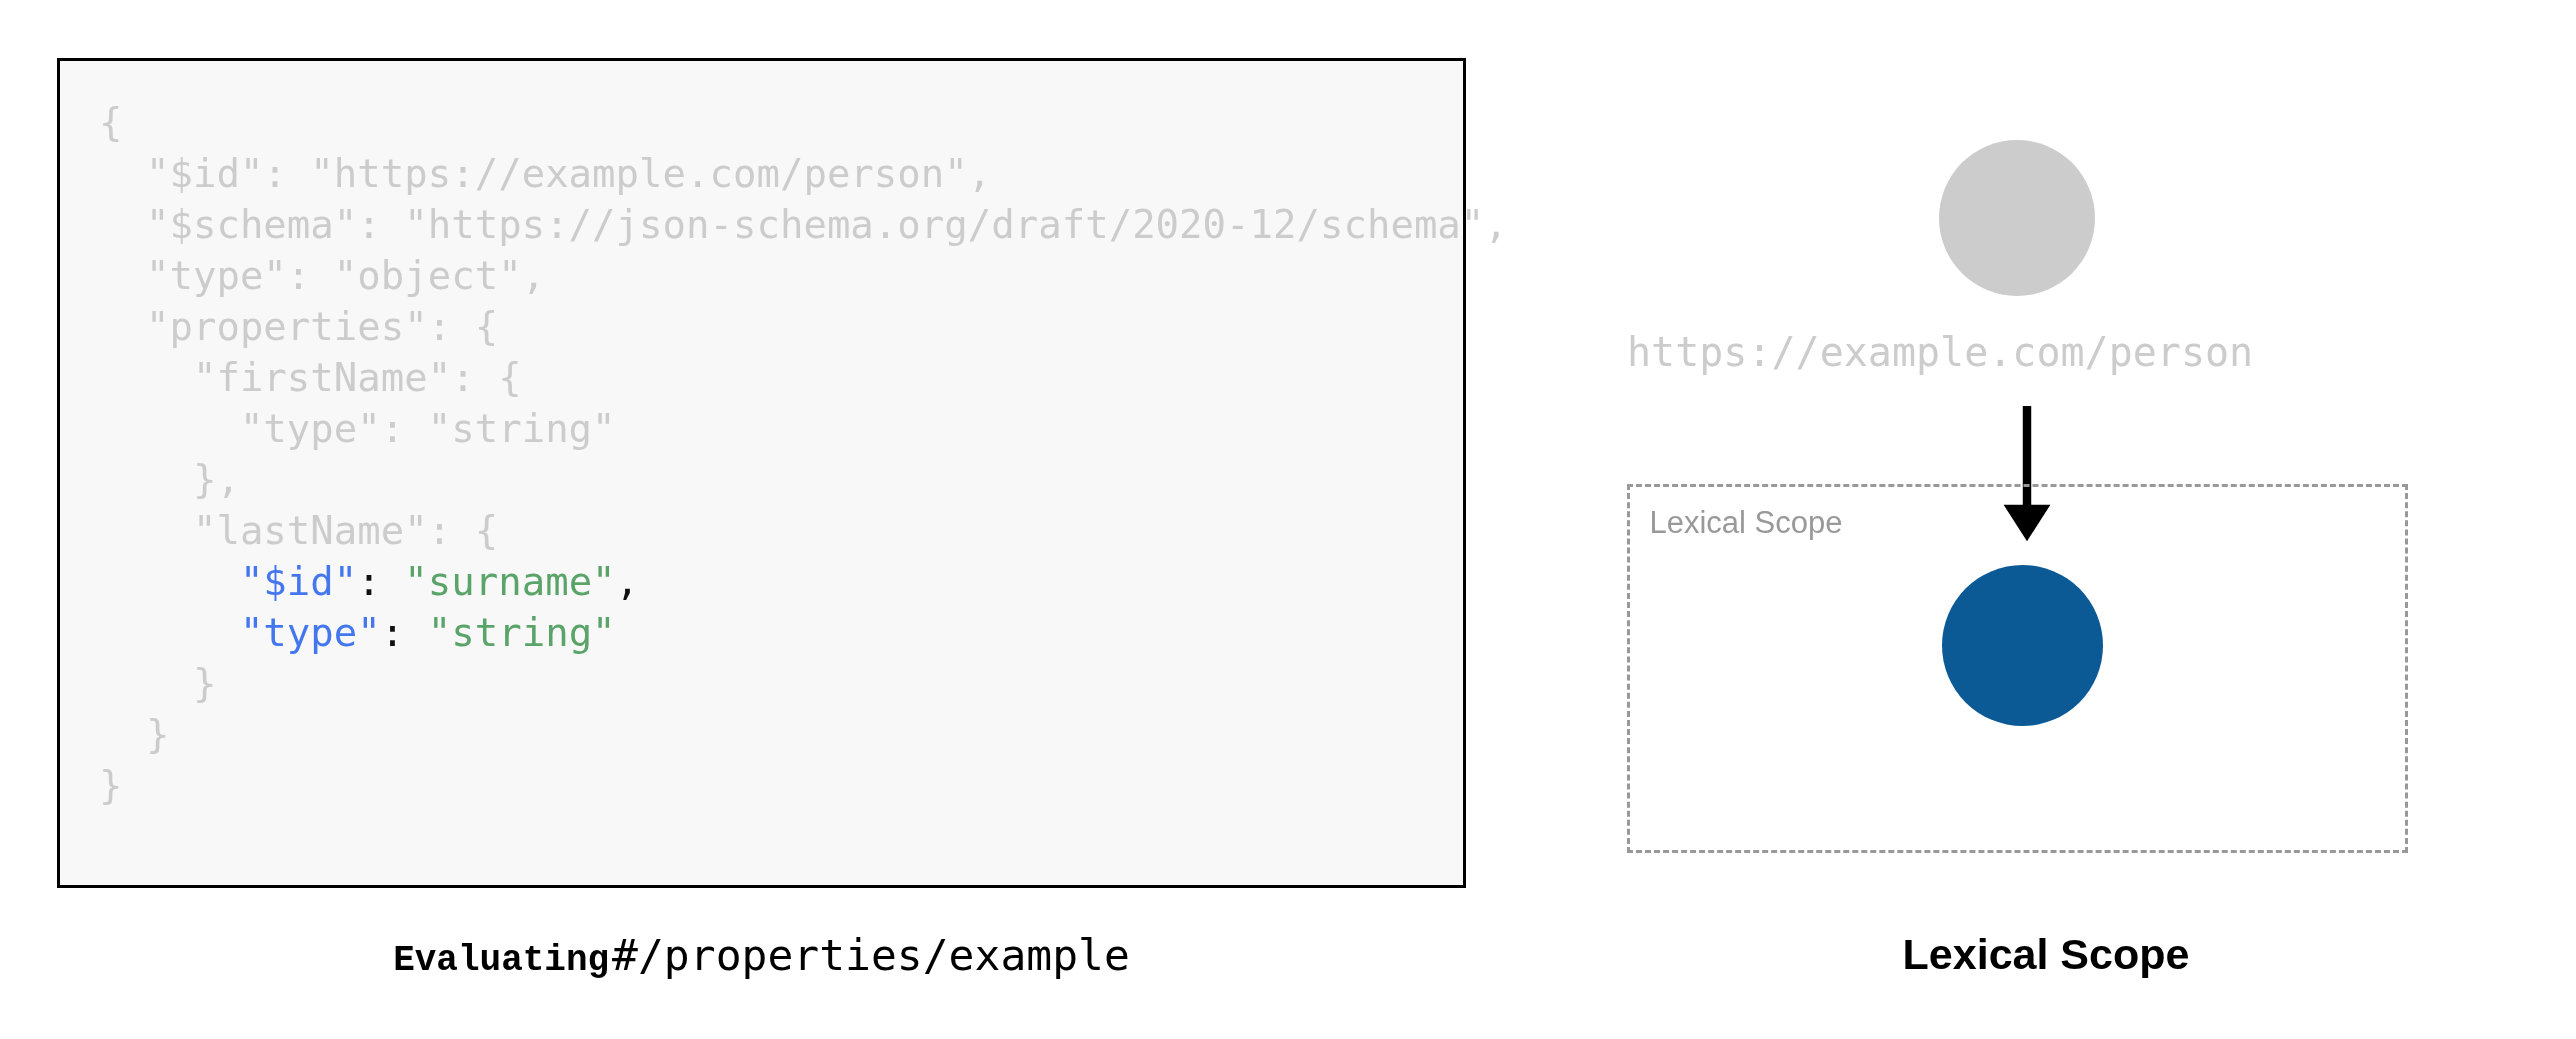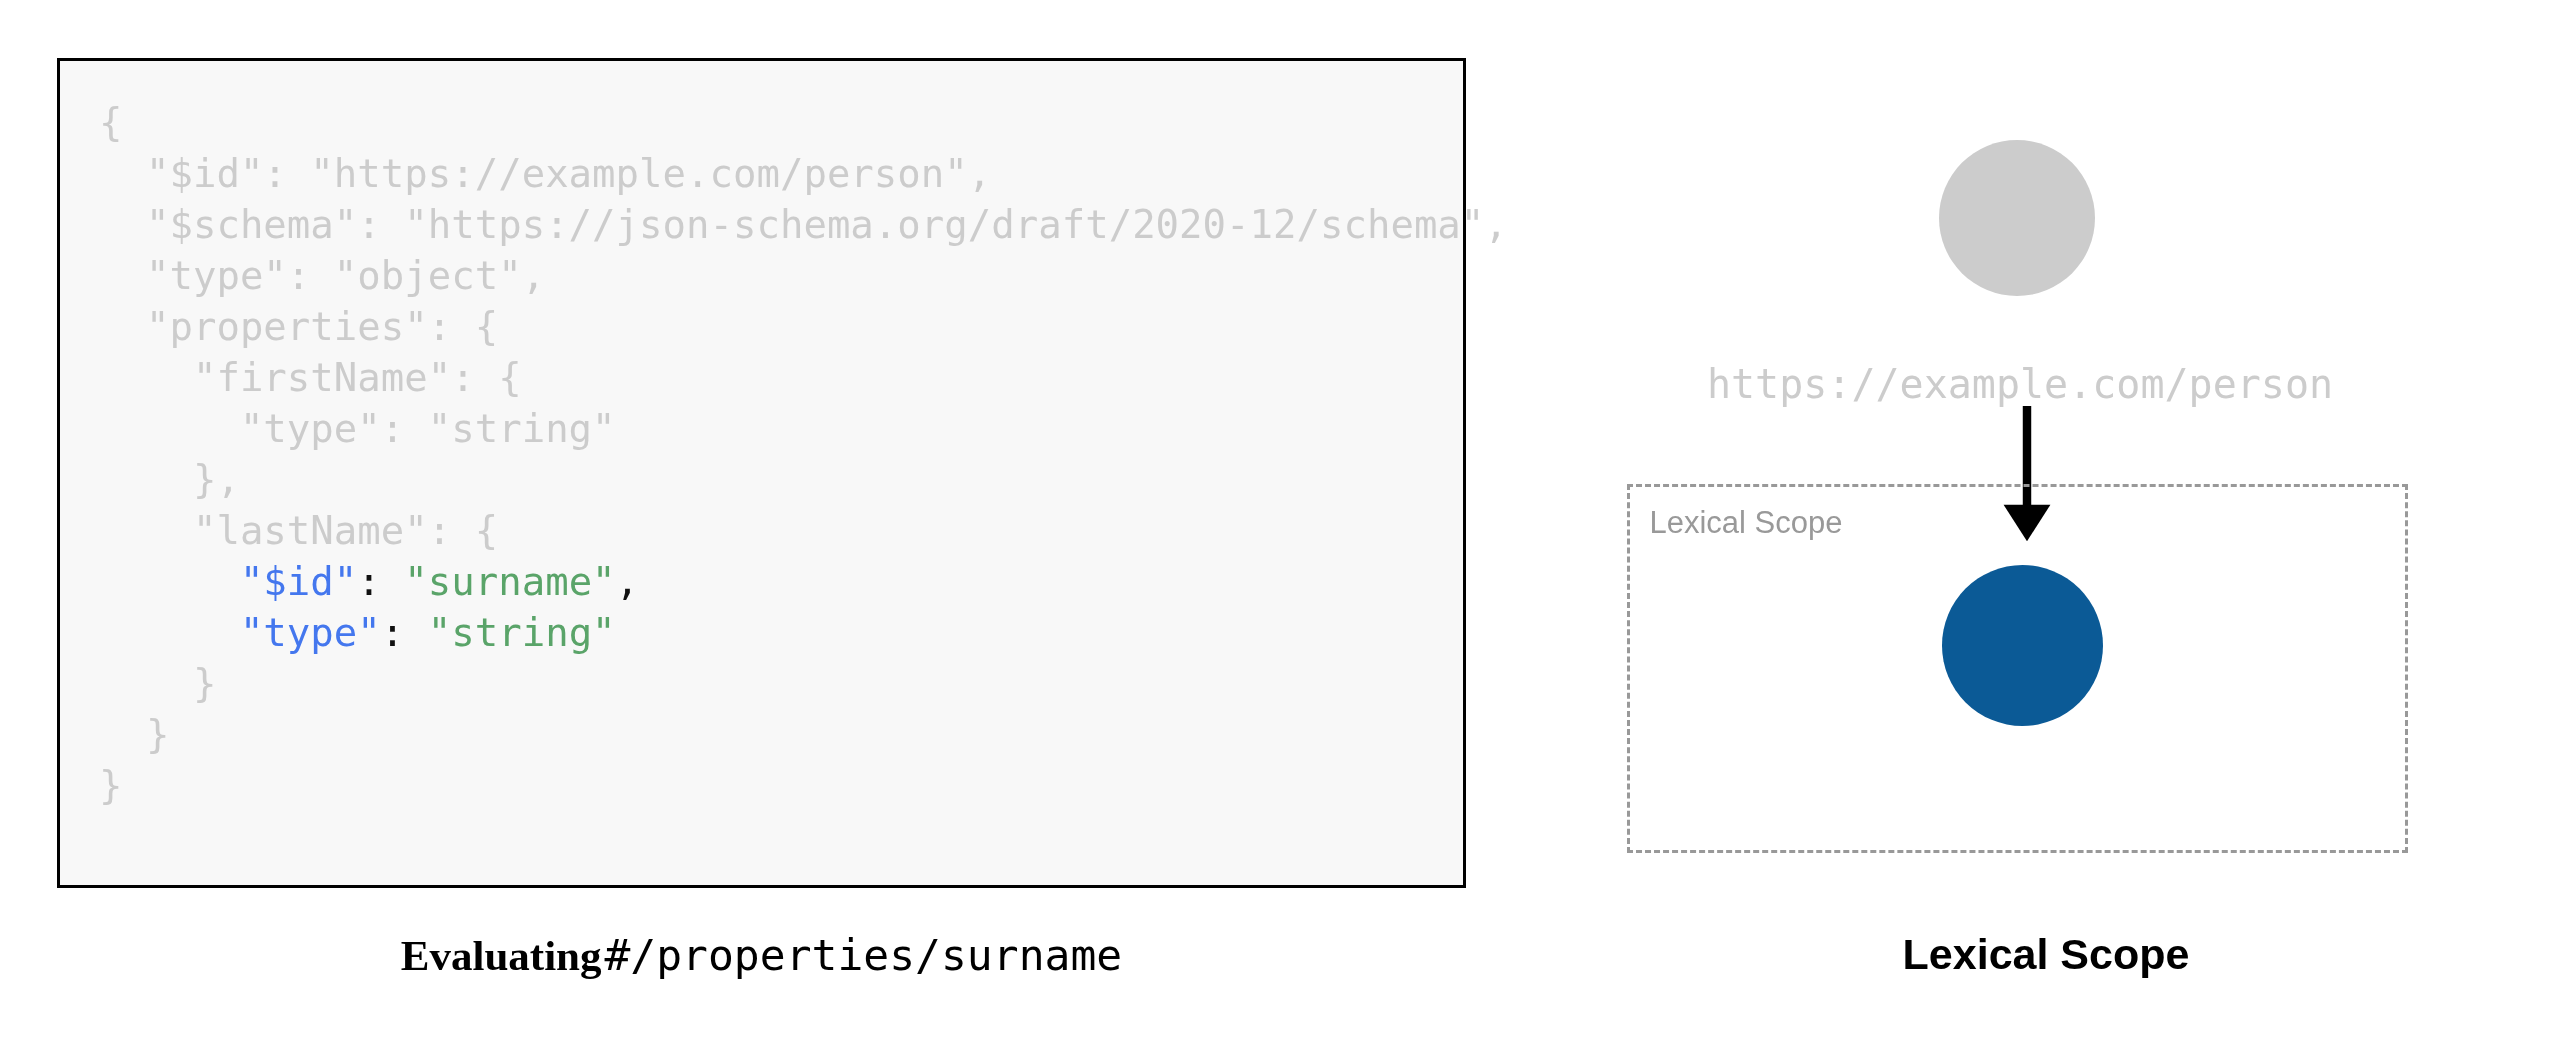--- a/index.html
+++ b/index.html
@@ -47,23 +47,23 @@
   
   #left-caption {
     position: absolute;
     left: 57px;
     top: 930px;
     width: 1409px;
     text-align: center;
     white-space: nowrap;
   }
   #left-caption .cap-bold {
-    font-family: Liberation Serif, serif;
+    font-family: Liberation Mono, monospace;
     font-weight: bold;
-    font-size: 43px;
+    font-size: 36px;
     color: #000000;
   }
   #left-caption .cap-mono {
     font-family: "DejaVu Sans Mono", "Liberation Mono", monospace;
     font-size: 43px;
     color: #000000;
   }
 
   
   #diagram {
@@ -82,27 +82,26 @@
     width: 156px;
     height: 156px;
     border-radius: 50%;
     background: #cccccc;
   }
   #node-person-label {
     position: absolute;
     left: 68px;   
     top: 328px;
     width: 786px;
-    text-align: center;
+    text-align: left;
     font-family: "DejaVu Sans Mono", "Liberation Mono", monospace;
     font-size: 40px;
     line-height: 48px;
     color: #cccccc;
     white-space: nowrap;
-    margin-top: 32px;
   }
 
   
   #edge-arrow {
     position: absolute;
     left: 416px;
     top: 406px;
     width: 104px;
     height: 143px;
     overflow: visible;
@@ -168,21 +167,21 @@
 </style>
 </head>
 <body>
 
 <div id="code-panel">
   <pre id="code-listing"><span class="line"><span class="dim"></span><span class="dim">{</span></span><span class="line"><span class="dim">  </span><span class="dim">"$id": "https://example.com/person",</span></span><span class="line"><span class="dim">  </span><span class="dim">"$schema": "https://json-schema.org/draft/2020-12/schema",</span></span><span class="line"><span class="dim">  </span><span class="dim">"type": "object",</span></span><span class="line"><span class="dim">  </span><span class="dim">"properties": {</span></span><span class="line"><span class="dim">    </span><span class="dim">"firstName": {</span></span><span class="line"><span class="dim">      </span><span class="dim">"type": "string"</span></span><span class="line"><span class="dim">    </span><span class="dim">},</span></span><span class="line"><span class="dim">    </span><span class="dim">"lastName": {</span></span><span class="line"><span class="dim">      </span><span class="key">"$id"</span><span class="pun">: </span><span class="str">"surname"</span><span class="pun">,</span></span><span class="line"><span class="dim">      </span><span class="key">"type"</span><span class="pun">: </span><span class="str">"string"</span></span><span class="line"><span class="dim">    </span><span class="dim">}</span></span><span class="line"><span class="dim">  </span><span class="dim">}</span></span><span class="line"><span class="dim"></span><span class="dim">}</span></span></pre>
 </div>
 
 <div id="left-caption">
   <span class="cap-bold">Evaluating</span>
-  <span class="cap-mono">#/properties/surname</span>
+  <span class="cap-mono">#/properties/example</span>
 </div>
 
 <div id="diagram">
 
   <div id="node-person-circle"></div>
 
   <div id="node-person-label">https://example.com/person</div>
 
   <svg id="edge-arrow" viewBox="0 0 160 220" width="104" height="143">
     <line x1="80" y1="0" x2="80" y2="168" stroke="#000000" stroke-width="13"></line>

